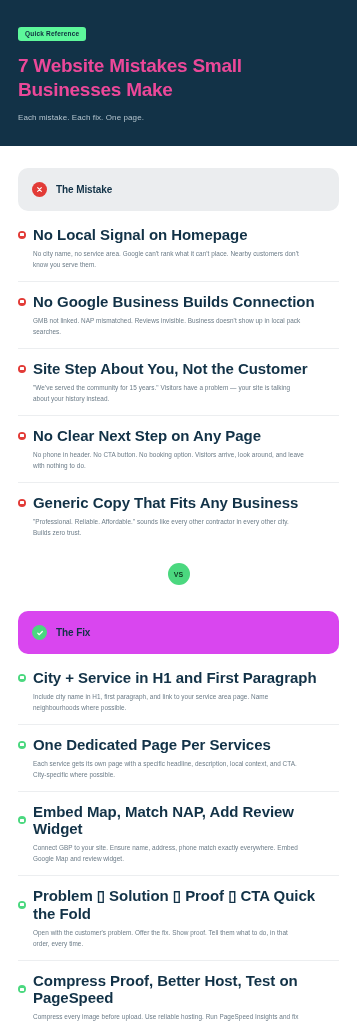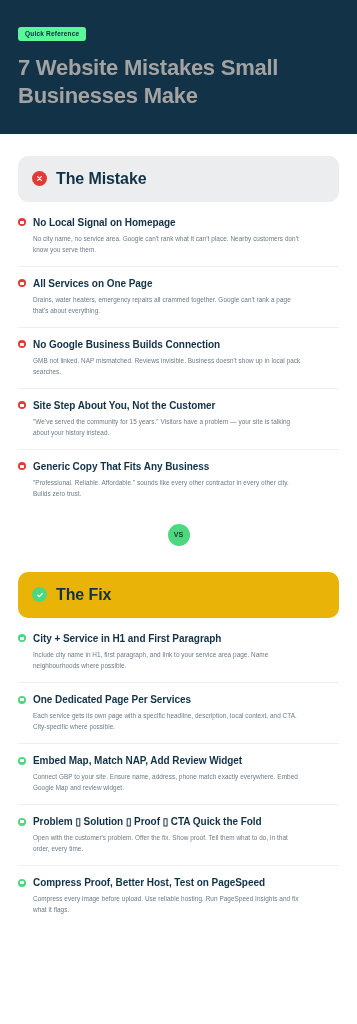--- a/index.html
+++ b/index.html
@@ -21,22 +21,22 @@
     background: #5df79b;
     color: #0e2b3d;
     font-size: 6.5px;
     font-weight: bold;
     letter-spacing: .2px;
     padding: 3.5px 7px;
     border-radius: 3px;
   }
   .hero-title {
     margin-top: 13px;
-    color: #a3a3a3;
-    font-size: 22px;
+    color: #ec4899;
+    font-size: 19px;
     font-weight: bold;
     line-height: 1.28;
     letter-spacing: -.25px;
   }
   .hero-sub {
     margin-top: 11px;
     color: #b3c3cd;
     font-size: 8px;
     letter-spacing: .1px;
   }
@@ -46,23 +46,23 @@
 
   .section-head {
     display: flex;
     align-items: center;
     gap: 9px;
     border-radius: 10px;
     padding: 14px 14px;
     margin-top: 22px;
   }
   .section-head.mistake { background: #ebedef; }
-  .section-head.fix { background: #eab308; }
+  .section-head.fix { background: #d946ef; }
   .section-head-title {
-    font-size: 16px;
+    font-size: 10px;
     font-weight: bold;
     color: #123247;
     letter-spacing: -.1px;
   }
 
   
   .circ {
     width: 15px; height: 15px;
     border-radius: 50%;
     flex: 0 0 15px;
@@ -96,21 +96,21 @@
   }
   .dot.red { background: #e23b37; }
   .dot.green { background: #4bd87f; }
   .dot i {
     display: block;
     width: 3.2px; height: 3.2px;
     background: #ffffff;
     border-radius: .5px;
   }
   .item-title {
-    font-size: 10px;
+    font-size: 15px;
     font-weight: bold;
     color: #123247;
     letter-spacing: -.05px;
   }
   .item-desc {
     margin-top: 5px;
     margin-left: 15px;
     font-size: 6.4px;
     line-height: 1.72;
     color: #6b7b87;
@@ -138,20 +138,21 @@
   }
 </style>
 </head>
 <body>
 
 <div class="page">
 
   <header class="hero">
     <span class="badge">Quick Reference</span>
     <h1 class="hero-title">7 Website Mistakes Small Businesses Make</h1>
+    <p class="hero-sub">Each mistake. Each fix. One page.</p>
   </header>
 
   <div class="sheet">
 
     <div class="section-head mistake">
       <span class="circ red">
         <svg width="7" height="7" viewBox="0 0 10 10" aria-hidden="true">
           <path d="M2.4 2.4 L7.6 7.6 M7.6 2.4 L2.4 7.6" stroke="#ffffff" stroke-width="1.7" stroke-linecap="round"></path>
         </svg>
       </span>
@@ -163,29 +164,20 @@
       <div class="item">
         <div class="item-head">
           <span class="dot red">
               <i></i>
             </span>
           <span class="item-title">No Local Signal on Homepage</span>
         </div>
         <p class="item-desc">No city name, no service area. Google can't rank what it can't place. Nearby customers don't know you serve them.</p>
       </div>
 
-      <div class="item">
-        <div class="item-head">
-          <span class="dot red">
-              <i></i>
-            </span>
-          <span class="item-title">All Services on One Page</span>
-        </div>
-        <p class="item-desc">Drains, water heaters, emergency repairs all crammed together. Google can't rank a page that's about everything.</p>
-      </div>
 
       <div class="item">
         <div class="item-head">
           <span class="dot red">
               <i></i>
             </span>
           <span class="item-title">No Google Business Builds Connection</span>
         </div>
         <p class="item-desc">GMB not linked. NAP mismatched. Reviews invisible. Business doesn't show up in local pack searches.</p>
       </div>
@@ -194,20 +186,29 @@
         <div class="item-head">
           <span class="dot red">
               <i></i>
             </span>
           <span class="item-title">Site Step About You, Not the Customer</span>
         </div>
         <p class="item-desc">"We've served the community for 15 years." Visitors have a problem — your site is talking about your history instead.</p>
       </div>
 
 
+      <div class="item">
+        <div class="item-head">
+          <span class="dot red">
+              <i></i>
+            </span>
+          <span class="item-title">No Clear Next Step on Any Page</span>
+        </div>
+        <p class="item-desc">No phone in header. No CTA button. No booking option. Visitors arrive, look around, and leave with nothing to do.</p>
+      </div>
 
       <div class="item">
         <div class="item-head">
           <span class="dot red">
               <i></i>
             </span>
           <span class="item-title">Generic Copy That Fits Any Business</span>
         </div>
         <p class="item-desc">"Professional. Reliable. Affordable." sounds like every other contractor in every other city. Builds zero trust.</p>
       </div>

